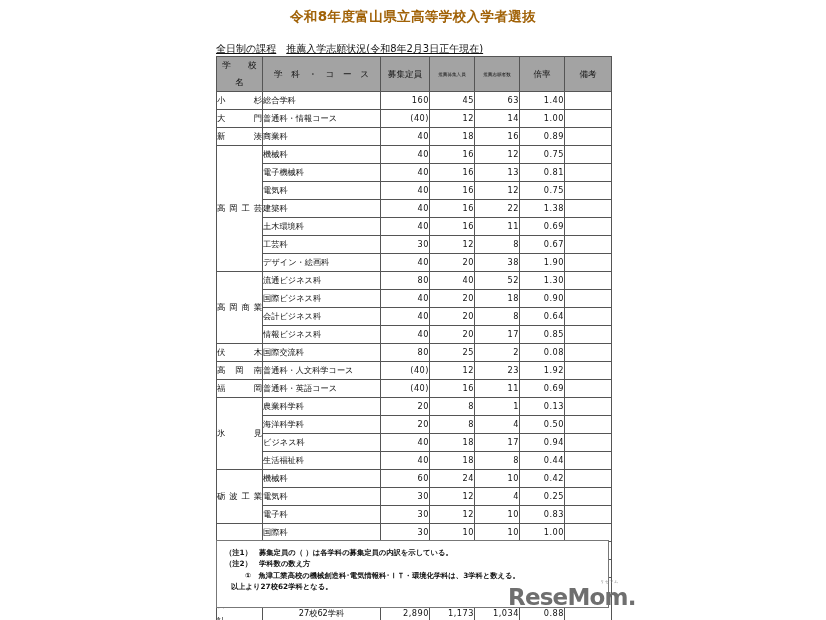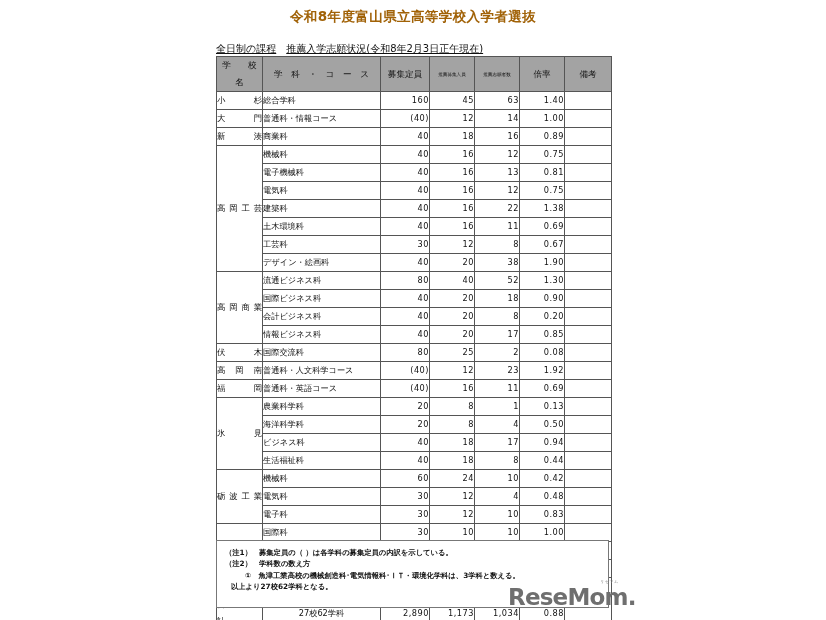--- a/index.html
+++ b/index.html
@@ -288,21 +288,21 @@
           <td class="num">20</td>
           <td class="num">18</td>
           <td class="num">0.90</td>
           <td class="blank"></td>
         </tr>
         <tr>
           <td class="dept">会計ビジネス科</td>
           <td class="num">40</td>
           <td class="num">20</td>
           <td class="num">8</td>
-          <td class="num">0.20</td>
+          <td class="num">0.64</td>
           <td class="blank"></td>
         </tr>
         <tr>
           <td class="dept">情報ビジネス科</td>
           <td class="num">40</td>
           <td class="num">20</td>
           <td class="num">17</td>
           <td class="num">0.85</td>
           <td class="blank"></td>
         </tr>
@@ -373,21 +373,21 @@
           <td class="num">24</td>
           <td class="num">10</td>
           <td class="num">0.42</td>
           <td class="blank"></td>
         </tr>
         <tr>
           <td class="dept">電気科</td>
           <td class="num">30</td>
           <td class="num">12</td>
           <td class="num">4</td>
-          <td class="num">0.48</td>
+          <td class="num">0.25</td>
           <td class="blank"></td>
         </tr>
         <tr>
           <td class="dept">電子科</td>
           <td class="num">30</td>
           <td class="num">12</td>
           <td class="num">10</td>
           <td class="num">0.83</td>
           <td class="blank"></td>
         </tr>

